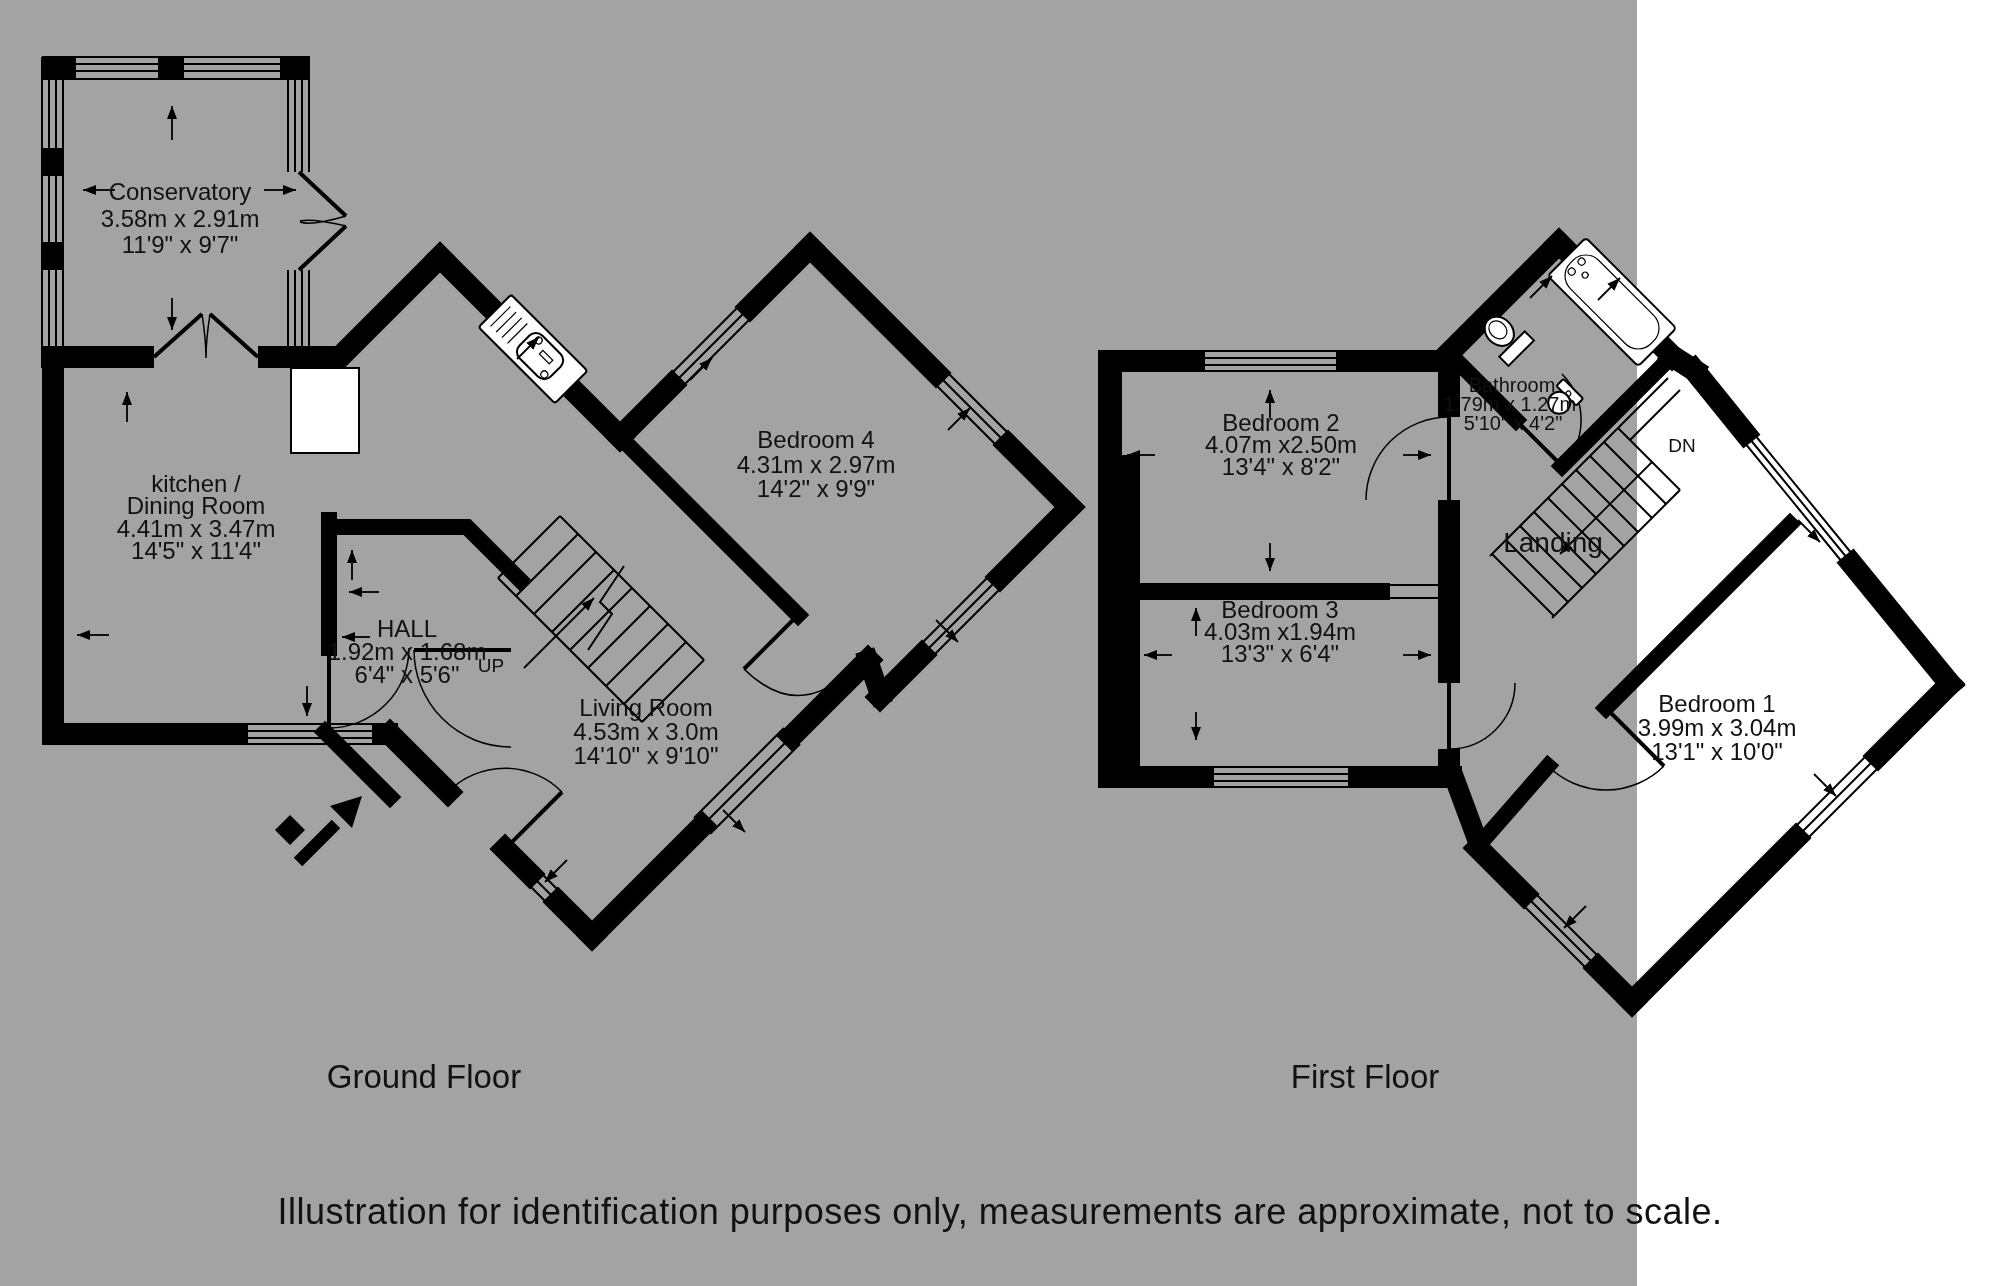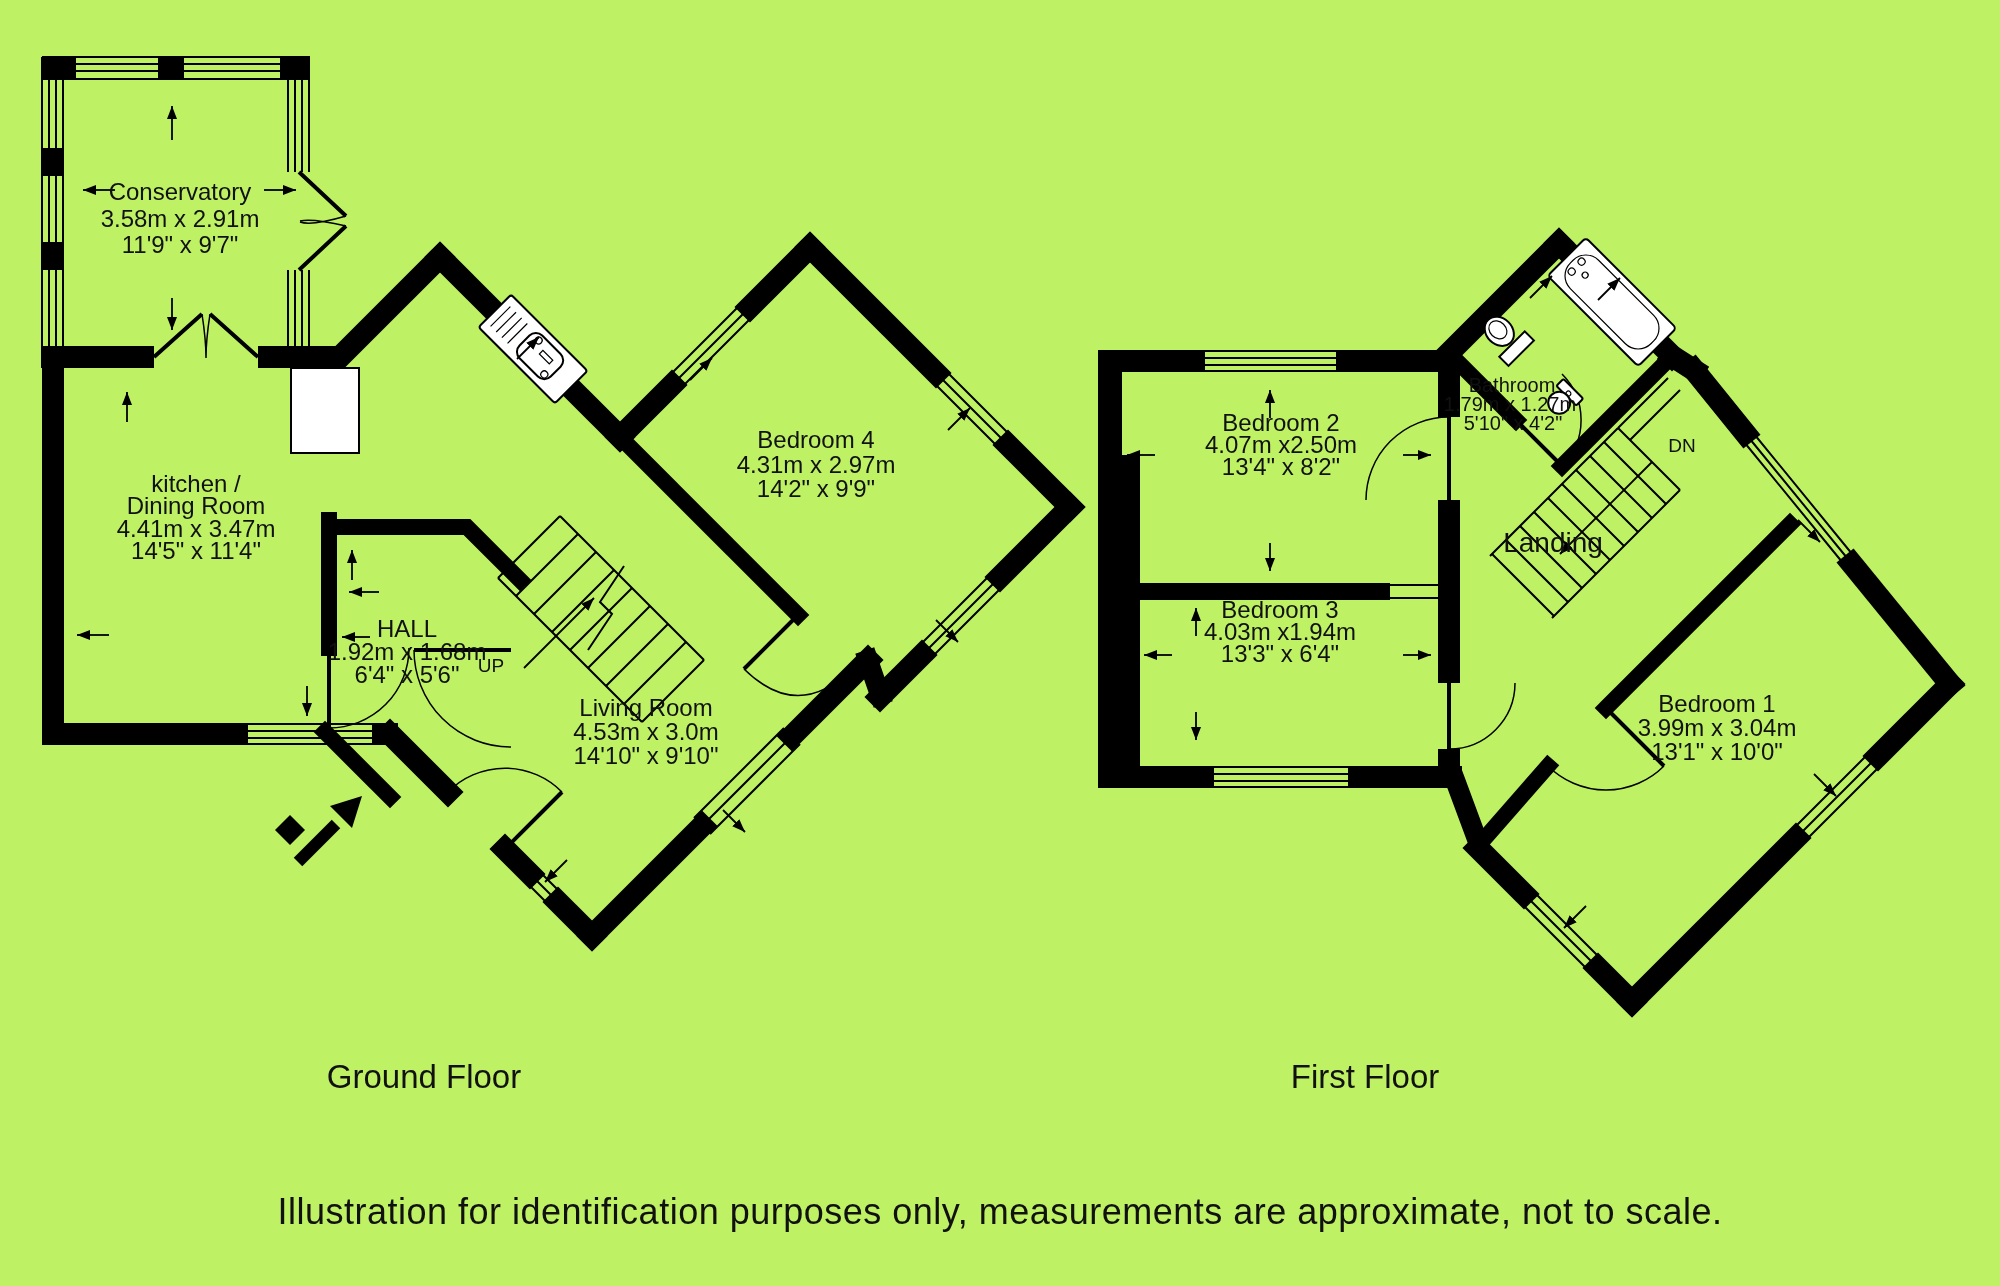--- a/index.html
+++ b/index.html
@@ -1,16 +1,16 @@
 <!DOCTYPE html>
 <html><head>
 <meta charset="utf-8">
 <style>
   html,body{margin:0;padding:0;background:#fff;}
-  .page{width:2000px;height:1286px;background:#bef264;position:relative;font-family:"Liberation Sans",sans-serif;}
+  .page{width:1637px;height:1286px;background:#a3a3a3;position:relative;font-family:"Liberation Sans",sans-serif;}
   svg{display:block;}
   svg text{font-family:"Liberation Sans",sans-serif;fill:#111;text-anchor:middle;}
   .t24{font-size:24px;}
   .t20{font-size:20px;}
   .t19{font-size:19px;}
   .t28{font-size:28px;}
   .t33{font-size:33px;}
   .t36{font-size:36px;letter-spacing:.5px;}
   .w22{stroke:#000;stroke-width:22;stroke-linecap:square;fill:none;}
   .w20{stroke:#000;stroke-width:20;stroke-linecap:square;fill:none;}

